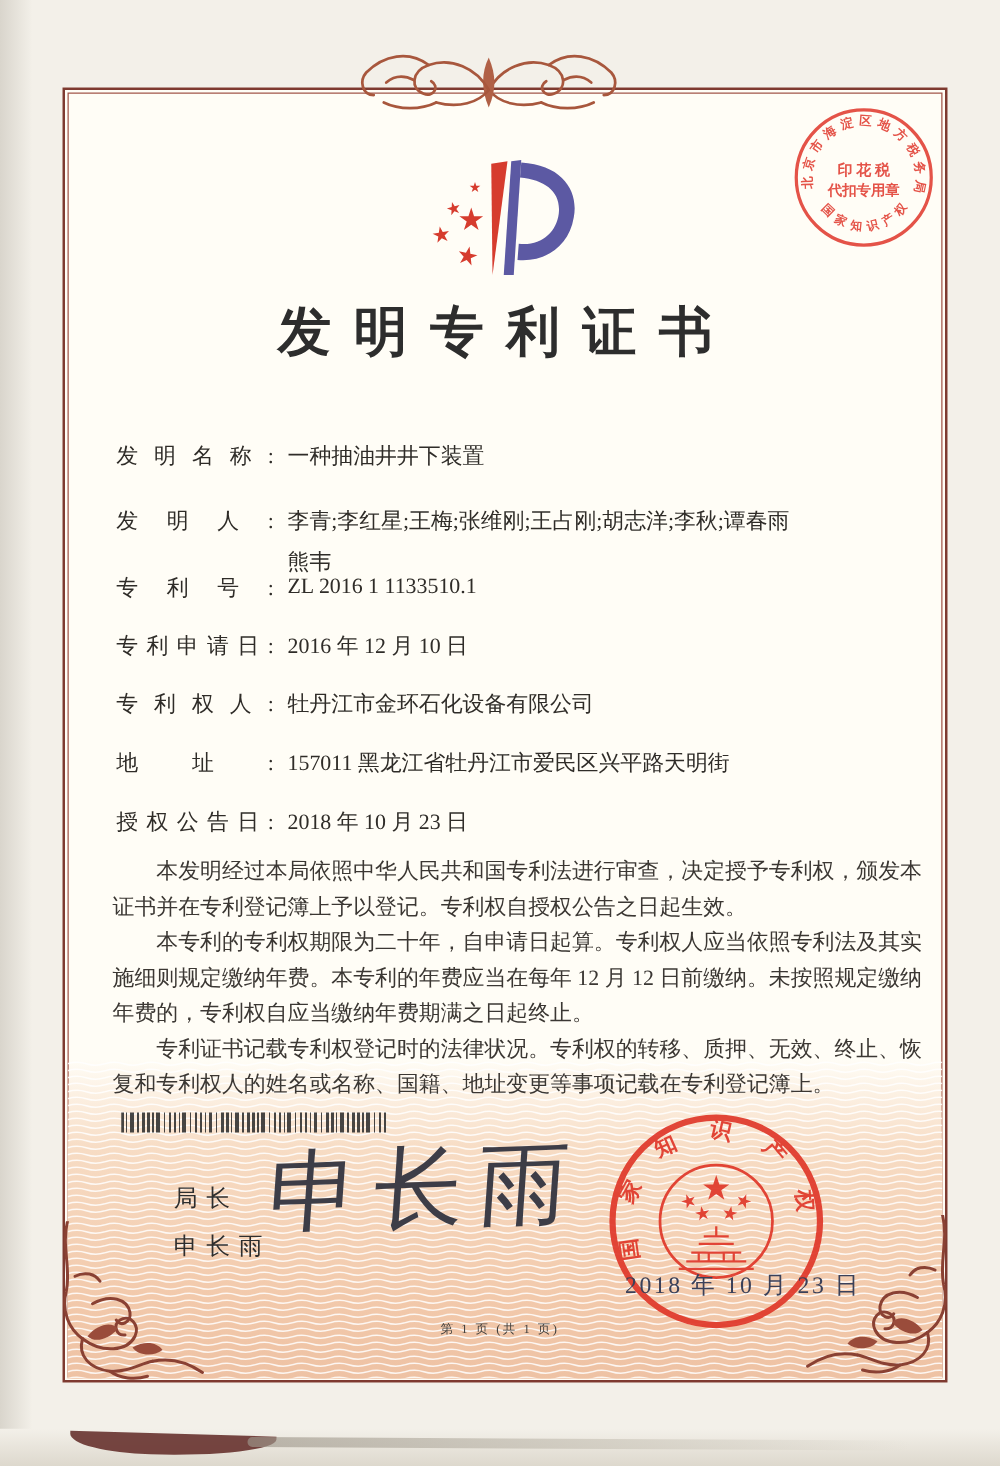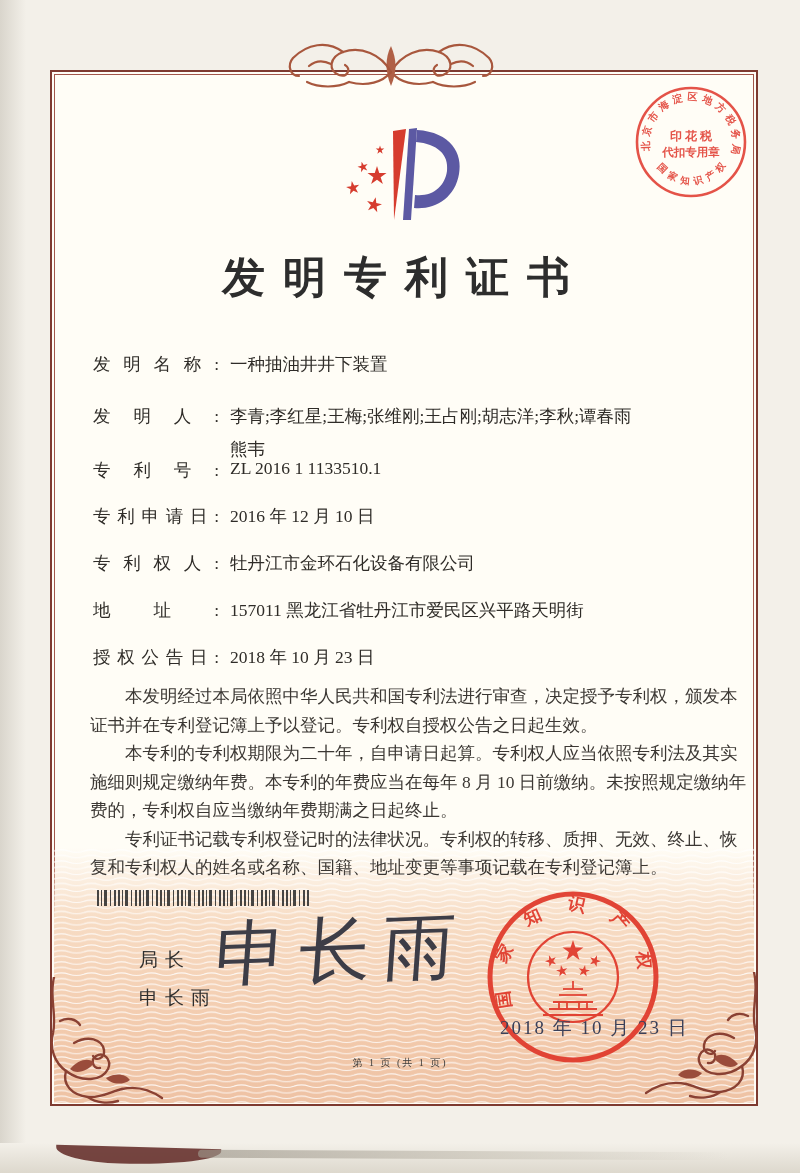--- a/index.html
+++ b/index.html
@@ -39,21 +39,21 @@
   .flourish.bl{left:46px;top:977px;}
   .flourish.br{left:640px;top:972px;transform:scaleX(-1);}
 
   
   .cert-no{position:absolute;left:74px;top:111px;font-size:17.5px;letter-spacing:3px;
     color:#2e2e2e;z-index:4;white-space:pre;}
   .tax-stamp{position:absolute;left:634px;top:85px;width:114px;height:114px;z-index:4;opacity:.92;}
   .logo{position:absolute;left:330px;top:124px;width:140px;height:104px;z-index:4;}
   .title{position:absolute;left:0;right:0;top:237px;text-align:center;
     font-size:43px;font-weight:700;letter-spacing:18px;padding-left:10px;
-    color:#2d2d2d;z-index:4;margin-top:12px;}
+    color:#2d2d2d;z-index:4;}
 
   
   .rows{position:absolute;left:93px;top:0;width:660px;z-index:4;}
   .row{position:absolute;left:0;white-space:nowrap;font-size:17.5px;color:#2f2c28;}
   .row .label{display:inline-block;width:126px;text-align:justify;text-align-last:justify;
     margin-right:11px;vertical-align:top;}
   .row .label.l2{width:112px;}
   .row .val{white-space:pre;}
   .val2{margin-left:137px;margin-top:9px;font-size:17.5px;}
   .pair2{position:absolute;left:337px;top:0;white-space:nowrap;}
@@ -203,21 +203,21 @@
     <div class="row" style="top:598px">
       <span class="label">地址:</span><span class="val">157011 黑龙江省牡丹江市爱民区兴平路天明街</span>
     </div>
     <div class="row" style="top:645px;width:660px">
       <span class="label">授权公告日:</span><span class="val">2018 年 10 月 23 日</span>
     </div>
   </div>
 
   <div class="paras">
     <p>本发明经过本局依照中华人民共和国专利法进行审查，决定授予专利权，颁发本证书并在专利登记簿上予以登记。专利权自授权公告之日起生效。</p>
-    <p>本专利的专利权期限为二十年，自申请日起算。专利权人应当依照专利法及其实施细则规定缴纳年费。本专利的年费应当在每年 8 月 10 日前缴纳。未按照规定缴纳年费的，专利权自应当缴纳年费期满之日起终止。</p>
+    <p>本专利的专利权期限为二十年，自申请日起算。专利权人应当依照专利法及其实施细则规定缴纳年费。本专利的年费应当在每年 12 月 12 日前缴纳。未按照规定缴纳年费的，专利权自应当缴纳年费期满之日起终止。</p>
     <p>专利证书记载专利权登记时的法律状况。专利权的转移、质押、无效、终止、恢复和专利权人的姓名或名称、国籍、地址变更等事项记载在专利登记簿上。</p>
   </div>
 
   <div class="barcode"></div>
 
   <div class="director">
     <div>局长</div>
     <div>申长雨</div>
   </div>
 

